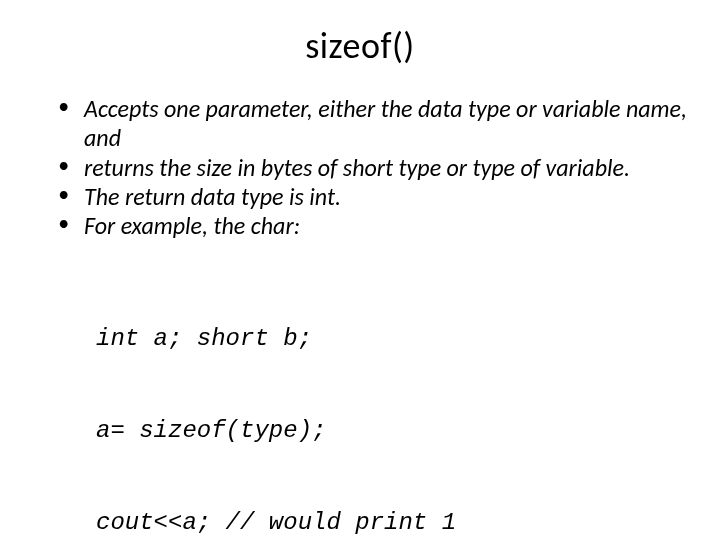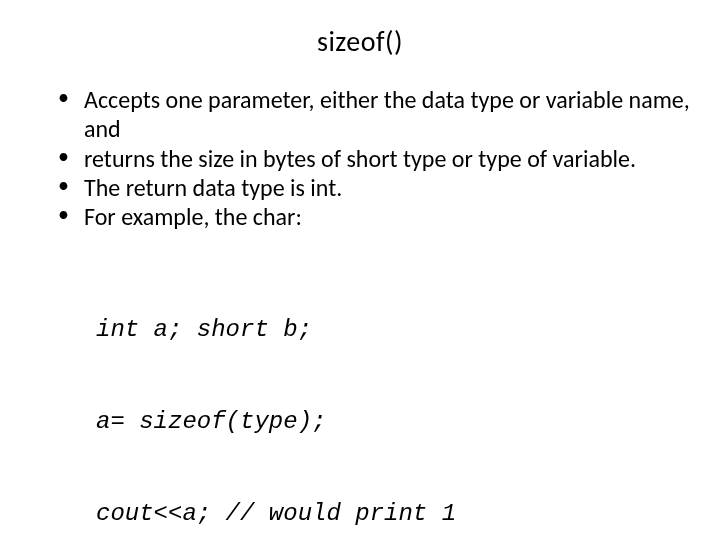--- a/index.html
+++ b/index.html
@@ -12,31 +12,32 @@
     color: #000000;
   }
   .slide {
     box-sizing: border-box;
     width: 720px;
     height: 540px;
     padding: 18px 28px 20px 28px;
   }
   .title {
     text-align: center;
-    font-size: 28px;
+    font-size: 36px;
     font-weight: 400;
     margin: 6px 0 26px 0;
     letter-spacing: 0.5px;
   }
   ul.bullets {
     list-style: none;
     margin: 0 0 22px 0;
     padding: 0 0 0 36px;
     font-size: 24px;
     line-height: 1.22;
+    font-style: italic;
   }
   ul.bullets li {
     position: relative;
     padding-left: 20px;
     margin: 0;
   }
   ul.bullets li::before {
     content: "•";
     position: absolute;
     left: -6px;

